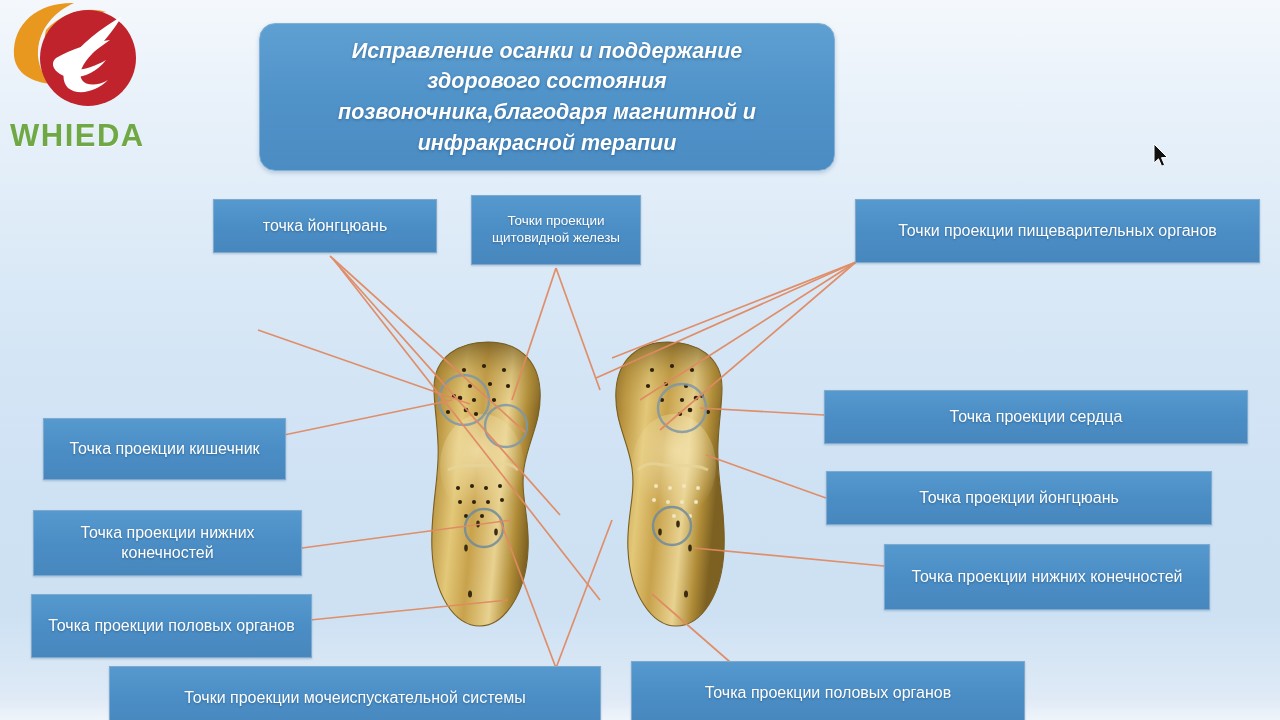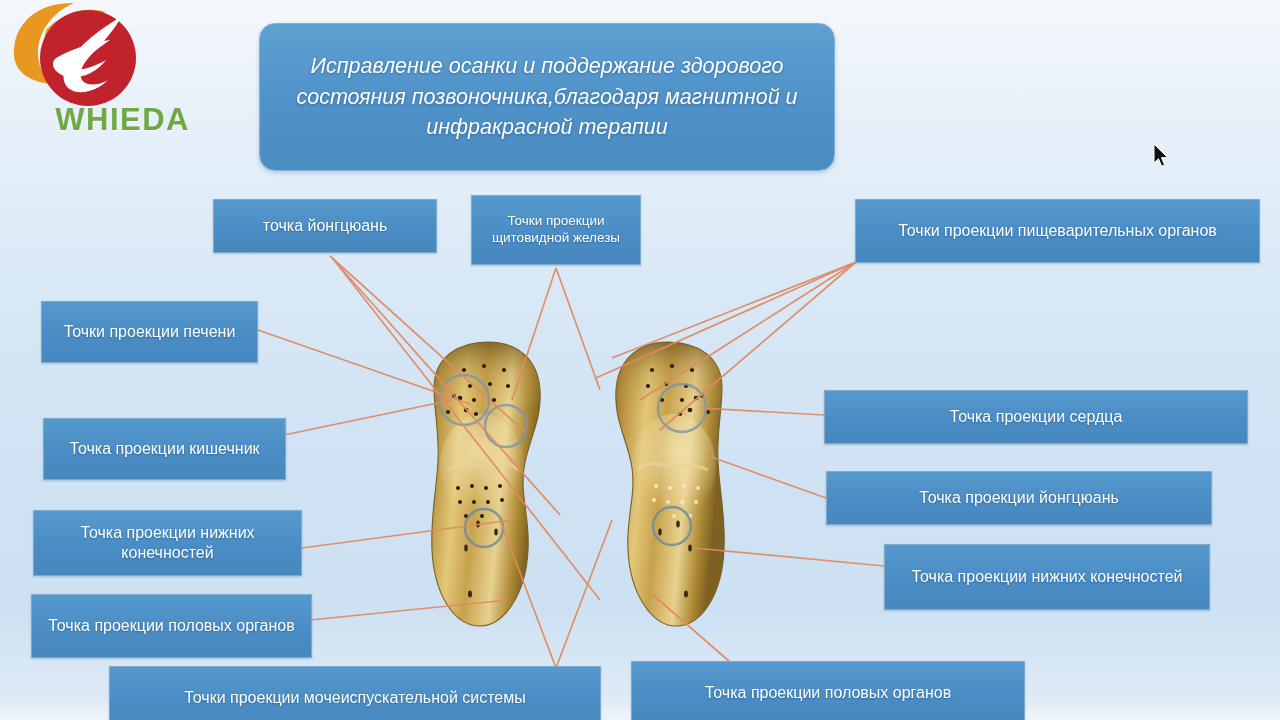--- a/index.html
+++ b/index.html
@@ -37,28 +37,27 @@
   #logo-mark {
     position: absolute;
     left: 6px;
     top: 0px;
     width: 150px;
     height: 108px;
   }
   #logo-word {
     position: absolute;
     left: 6px;
-    top: 102px;
+    top: 118px;
     width: 180px;
     font-size: 31px;
     font-weight: bold;
     letter-spacing: 1.5px;
     color: #6fa845;
     text-shadow: 0 1px 0 rgba(255,255,255,.8);
-    text-align: right;
   }
 
   
   #insoles {
     position: absolute;
     left: 408px;
     top: 336px;
     width: 340px;
     height: 330px;
   }
@@ -101,21 +100,21 @@
     box-sizing: border-box;
     background: linear-gradient(to bottom, #5fa0d2 0%, #5093c9 50%, #4b8cc3 100%);
     border-radius: 16px;
     border: 1px solid #83b0d6;
     display: flex;
     align-items: center;
     justify-content: center;
     color: #fff;
     font-size: 21.5px;
     font-style: italic;
-    font-weight: 400;
+    font-weight: 700;
     line-height: 1.42;
     text-align: center;
     padding: 1px 34px;
     text-shadow: 0 1px 3px rgba(20,60,100,.45);
     box-shadow: 0 2px 4px rgba(70,110,150,.3);
   }
 
   
   #cursor {
     position: absolute;
@@ -314,21 +313,20 @@
   </svg>
 
   <div id="title">Исправление осанки и поддержание здорового состояния позвоночника,благодаря магнитной и инфракрасной терапии</div>
 
   <div class="label big" style="left:213px; top:199px; width:224px; height:54px;">точка йонгцюань</div>
 
   <div class="label small" style="left:471px; top:195px; width:170px; height:70px;">Точки проекции щитовидной железы</div>
 
   <div class="label big" style="left:855px; top:199px; width:405px; height:64px;">Точки проекции пищеварительных органов</div>
 
-  <div class="label big" style="left:41px; top:301px; width:217px; height:62px;">Точки проекции печени</div>
 
   <div class="label big" style="left:43px; top:418px; width:243px; height:62px;">Точка проекции кишечник</div>
 
   <div class="label big" style="left:824px; top:390px; width:424px; height:54px;">Точка проекции сердца</div>
 
   <div class="label big" style="left:826px; top:471px; width:386px; height:54px;">Точка проекции йонгцюань</div>
 
   <div class="label big" style="left:33px; top:510px; width:269px; height:66px;">Точка проекции нижних конечностей</div>
 
   <div class="label big" style="left:884px; top:544px; width:326px; height:66px;">Точка проекции нижних конечностей</div>

